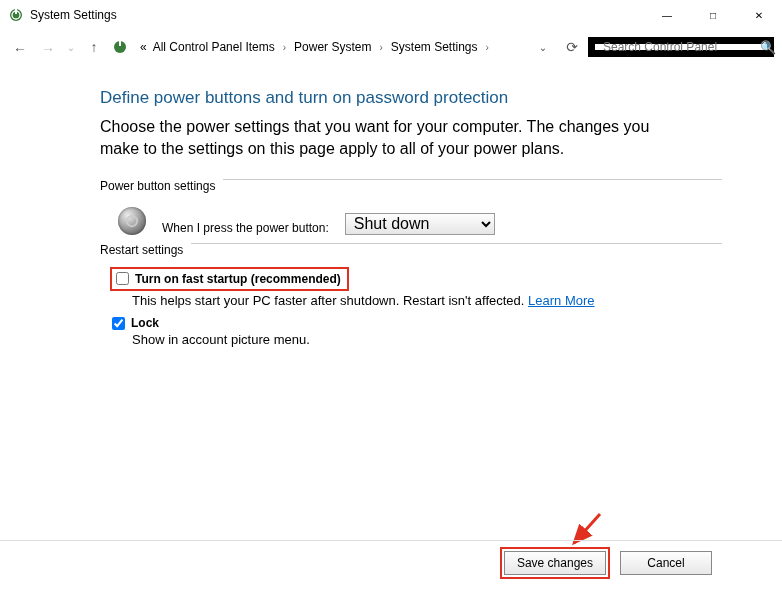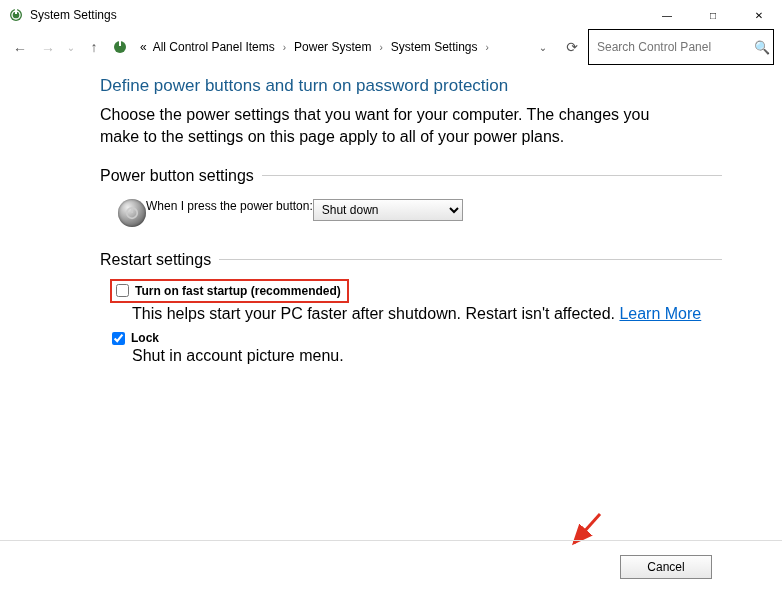--- a/index.html
+++ b/index.html
@@ -63,94 +63,94 @@
   }
   .bc-sep { color: #666; padding: 0 4px; font-size:10px;}
   .bc-item { padding: 2px 2px; }
   .bc-drop { width:18px; text-align:center; color:#555; font-size:10px;}
   .refresh-btn {
     width: 24px; height:24px; display:flex;align-items:center;justify-content:center;
     color:#555; font-size:14px;
   }
   .search {
     width: 186px;
-    height: 36px;
-    border: 1px solid #000000;
+    height: 20px;
+    border: 7px solid #000000;
     display: flex;
     align-items: center;
     padding: 0 6px;
     color: #777;
     background:#fff;
   }
   .search input {
     border: none; outline: none; flex:1; font-size:12px; color:#555;
     background:transparent;
   }
   .search .sicon { color:#666; font-size:13px;}
   
   .content {
     position:absolute;
-    left: 100px; right: 60px; top: 76px;
+    left: 100px; right: 60px; top: 88px;
   }
   h1.page-title {
     color: #1a5d8e;
     font-weight: 400;
     font-size: 17px;
     margin: 0 0 8px 0;
   }
   .desc {
     font-size: 16px;
     color: #000;
     margin-bottom: 18px;
     line-height: 1.4;
     max-width: 580px;
   }
   .section-header {
-    font-size: 16px;
-    color: #000;
-    display: flex;
-    align-items: center;
+    font-size: 12px;
+    color: #000;
+    display: flex;
+    align-items: flex-start;
     margin-bottom: 10px;
   }
   .section-header .line {
     flex:1; height:1px; background:#ccc; margin-left:8px;
   }
   .power-row {
-    display:flex; align-items:flex-start; gap:0;
-    margin: 14px 0 24px 18px;
+    display:flex; align-items:flex-end; gap:16px;
+    margin: 14px 0 8px 18px;
   }
   .power-icon {
     width:28px;height:28px;border-radius:50%;
     background: radial-gradient(circle at 35% 30%, #eee, #888 60%, #444);
     display:flex;align-items:center;justify-content:center;
     box-shadow: inset 0 0 3px rgba(0,0,0,0.5);
   }
   .power-icon svg { width:14px;height:14px; }
   select.combo {
     height: 22px;
     border: 1px solid #999;
     background: linear-gradient(#fdfdfd,#e6e6e6);
-    font-size: 12px;
+    font-size: 16px;
     padding: 0 4px;
     min-width: 150px;
   }
   .highlight-box {
     border: 2px solid #e03020;
     padding: 3px 6px 3px 4px;
     display:inline-flex;
     align-items:flex-start;
     gap:6px;
     margin-left: 10px;
   }
   input[type=checkbox] {
     width:13px;height:13px;margin:0;
   }
   .chk-row { display:flex; align-items:flex-end; gap:6px; margin-left:12px; }
   .chk-label { font-weight:700; font-size:12px; }
-  .chk-sub { margin-left: 32px; font-size:16px; color:#000; margin-top:2px; margin-bottom:8px;}
+  .chk-sub { margin-left: 32px; font-size:13px; color:#000; margin-top:2px; margin-bottom:8px;}
   a.link { color:#0066cc; text-decoration:underline; cursor:pointer;}
   
   .bottom-sep {
     position:absolute; left:0; right:0; bottom:50px;
     height:1px; background:#ddd;
   }
   .button-row {
     position:absolute; right:70px; bottom:12px;
     display:flex; gap:10px; align-items:center;
   }
@@ -254,30 +254,33 @@
       <span class="chk-label">Turn on fast startup (recommended)</span>
     </span>
     <div class="chk-sub">
       <span>This helps start your PC faster after shutdown. Restart isn't affected. </span><a class="link">Learn More</a>
     </div>
 
     <div class="chk-row">
       <input type="checkbox" checked="" style="">
       <span class="chk-label">Lock</span>
     </div>
-    <div class="chk-sub">Shut in account picture menu.</div>
+    <div class="chk-sub">Show in account picture menu.</div>
   </div>
 </div>
 
 <svg class="arrow" viewBox="0 0 40 40">
   <defs>
       <marker id="ah" markerWidth="8" markerHeight="8" refX="6" refY="3" orient="auto">
     <path d="M0,0 L7,3 L0,6 Z" fill="#e03020"></path>
       </marker>
     </defs>
   <line x1="36" y1="3" x2="10" y2="32" stroke="#e03020" stroke-width="3" marker-end="url(#ah)"></line>
 </svg>
 
 <div class="bottom-sep"></div>
 
 <div class="button-row">
+  <span class="btn-highlight">
+    <button class="win">Save changes</button>
+  </span>
   <button class="win">Cancel</button>
 </div>
 
 </body></html>

